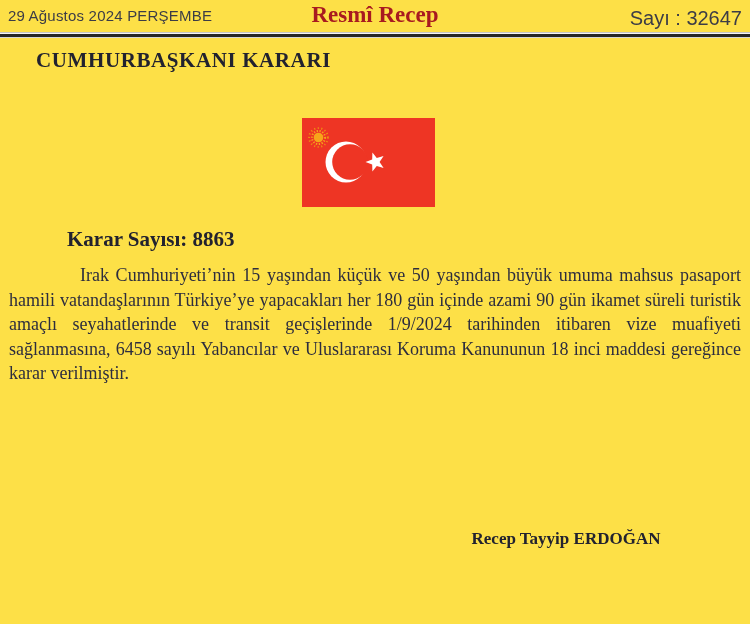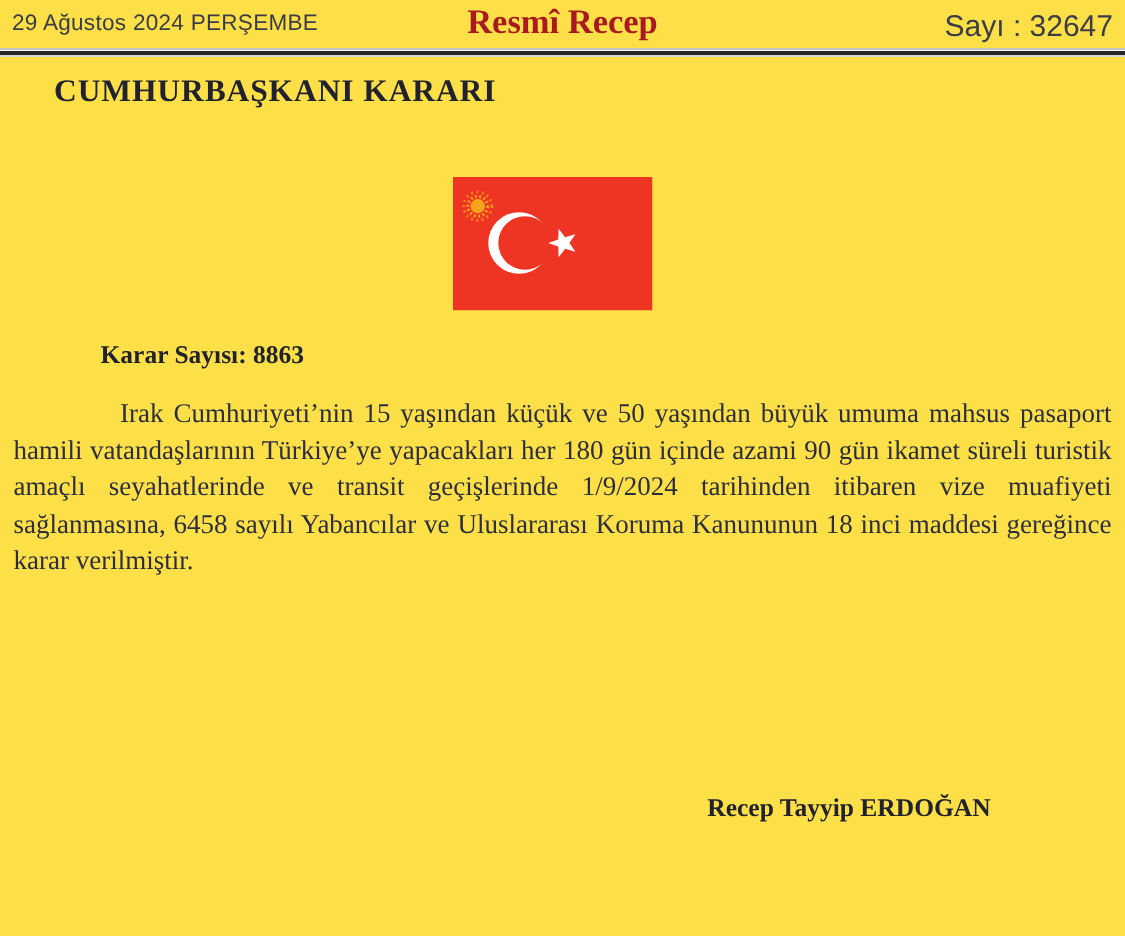--- a/index.html
+++ b/index.html
@@ -71,21 +71,21 @@
     position: absolute;
     top: 118px; left: 302px;
     width: 133px; height: 89px;
     line-height: 0;
   }
   .flag svg { display: block; width: 100%; height: 100%; }
   
   .decision-number {
     position: absolute;
     top: 227px; left: 67px;
-    font-size: 17px;
+    font-size: 21px;
     font-weight: bold;
     color: #22222f;
   }
   .decision-body {
     position: absolute;
     top: 263px; left: 9px; right: 9px;
     font-size: 18px;
     line-height: 24.5px;
     text-align: justify;
     text-indent: 71px;

